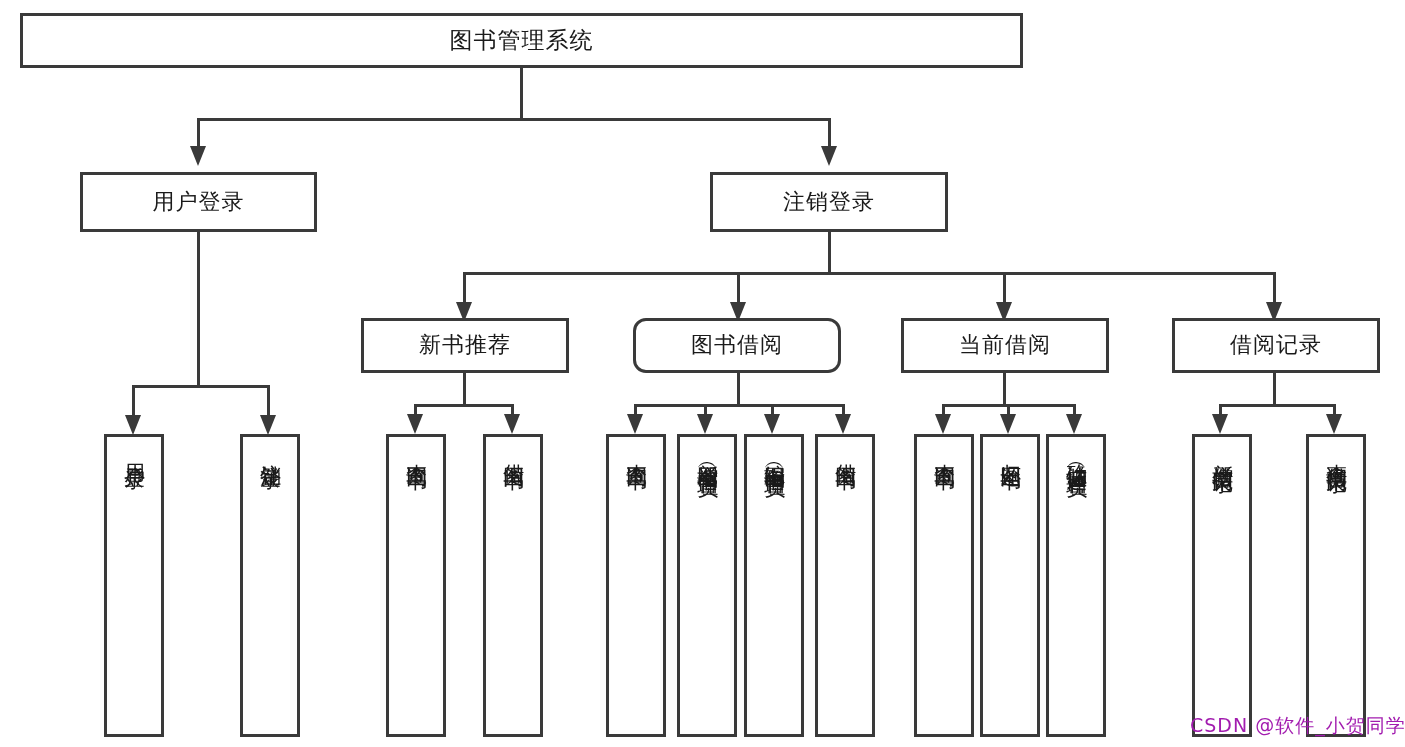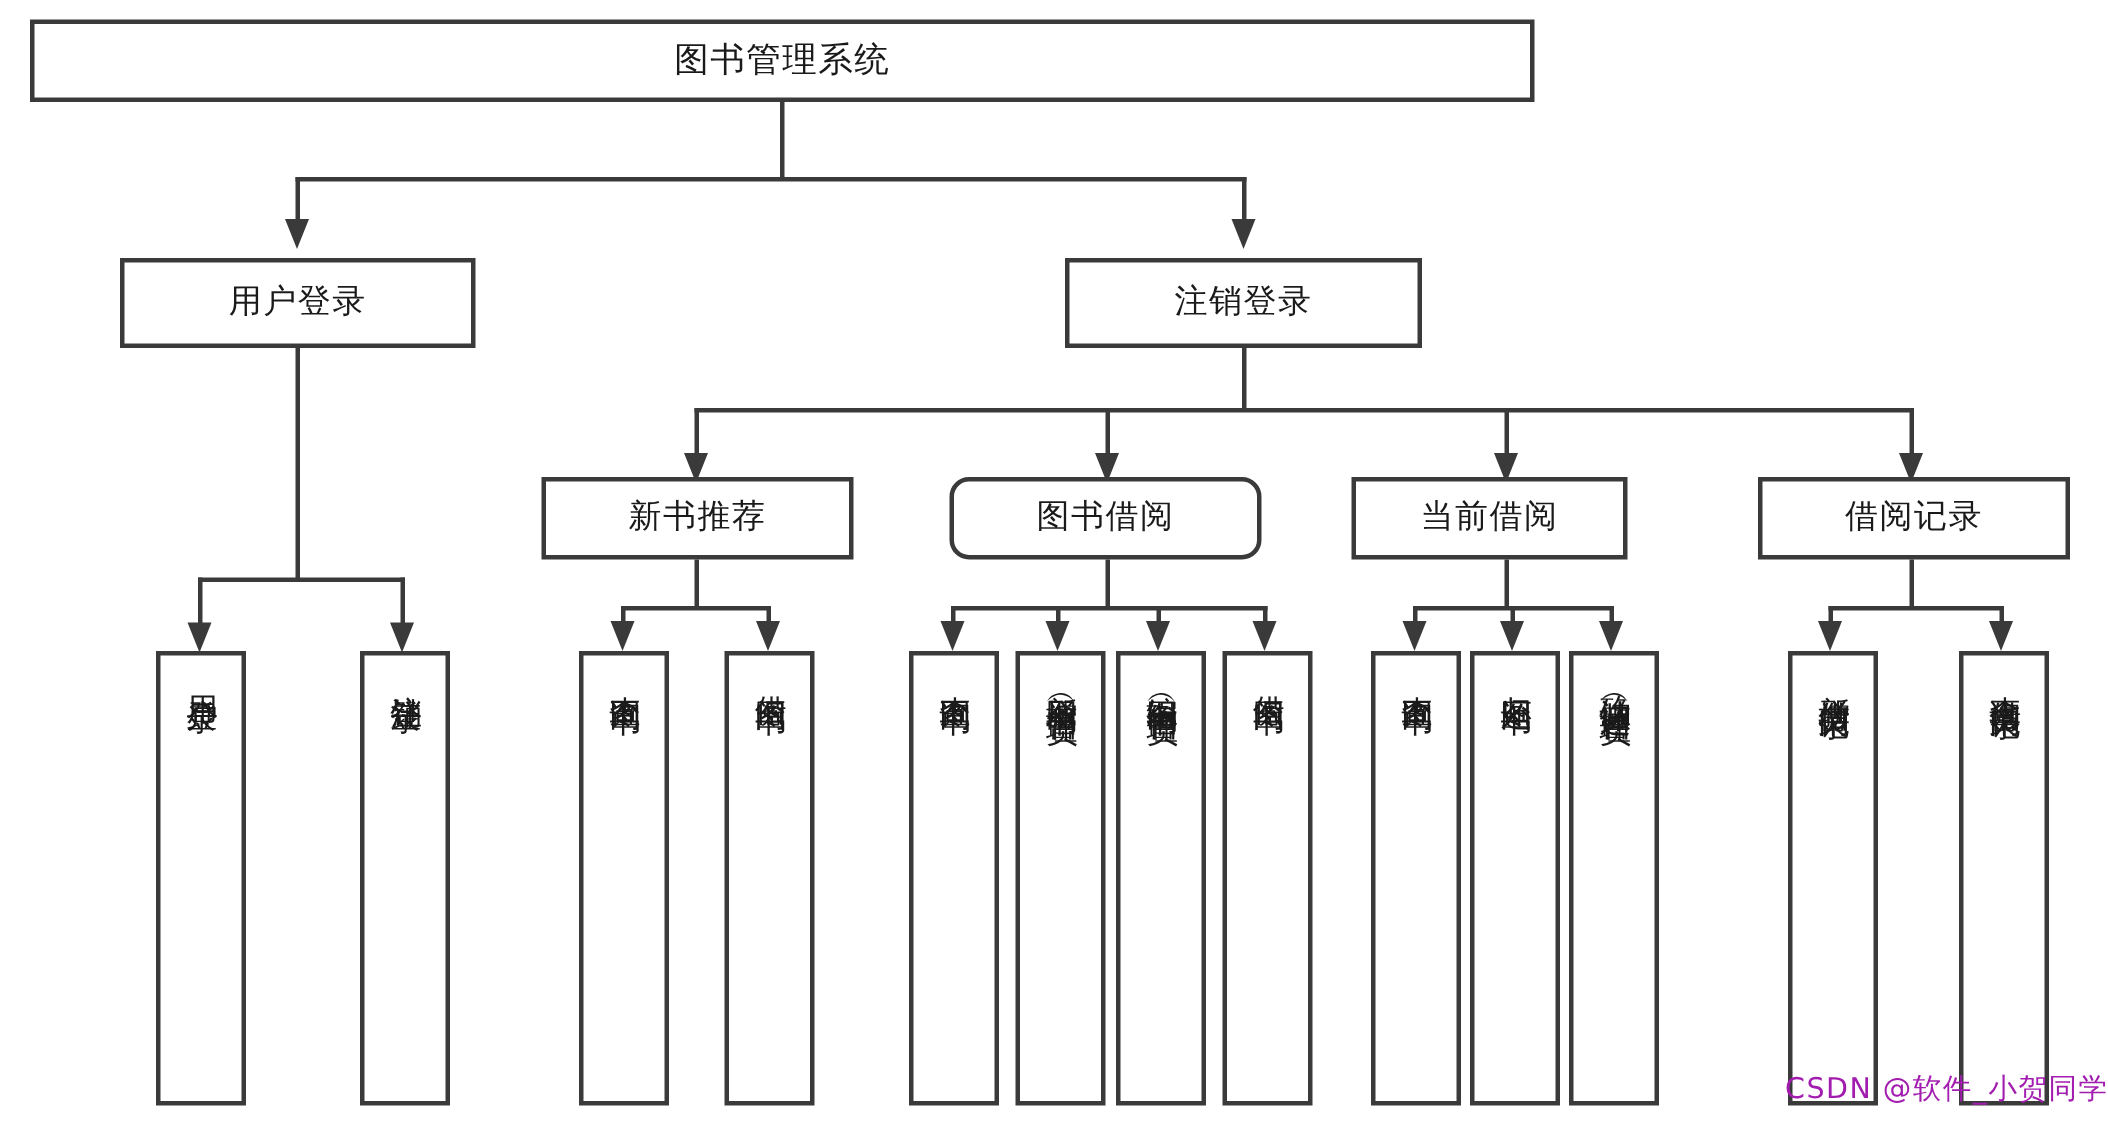--- a/index.html
+++ b/index.html
@@ -111,21 +111,21 @@
   <div class="arrow" style="left:996px; top:302px;"></div>
   <div class="conn vline" style="left:1273px; top:272px; width:3px; height:32px;"></div>
   <div class="arrow" style="left:1266px; top:302px;"></div>
 
   <div class="node h" style="left:361px; top:318px; width:208px; height:55px;">
     <span>新书推荐</span>
   </div>
   <div class="node h" style="left:633px; top:318px; width:208px; height:55px;border-radius:13px;">
     <span>图书借阅</span>
   </div>
-  <div class="node h" style="left:901px; top:318px; width:184px; height:55px;">
+  <div class="node h" style="left:901px; top:318px; width:208px; height:55px;">
     <span>当前借阅</span>
   </div>
   <div class="node h" style="left:1172px; top:318px; width:208px; height:55px;">
     <span>借阅记录</span>
   </div>
 
   <div class="conn vline" style="left:463px; top:373px; width:3px; height:33px;"></div>
   <div class="conn hline" style="left:414px; top:404px; width:100px; height:3px;"></div>
   <div class="conn vline" style="left:414px; top:404px; width:3px; height:14px;"></div>
   <div class="arrow" style="left:407px; top:414px;"></div>

